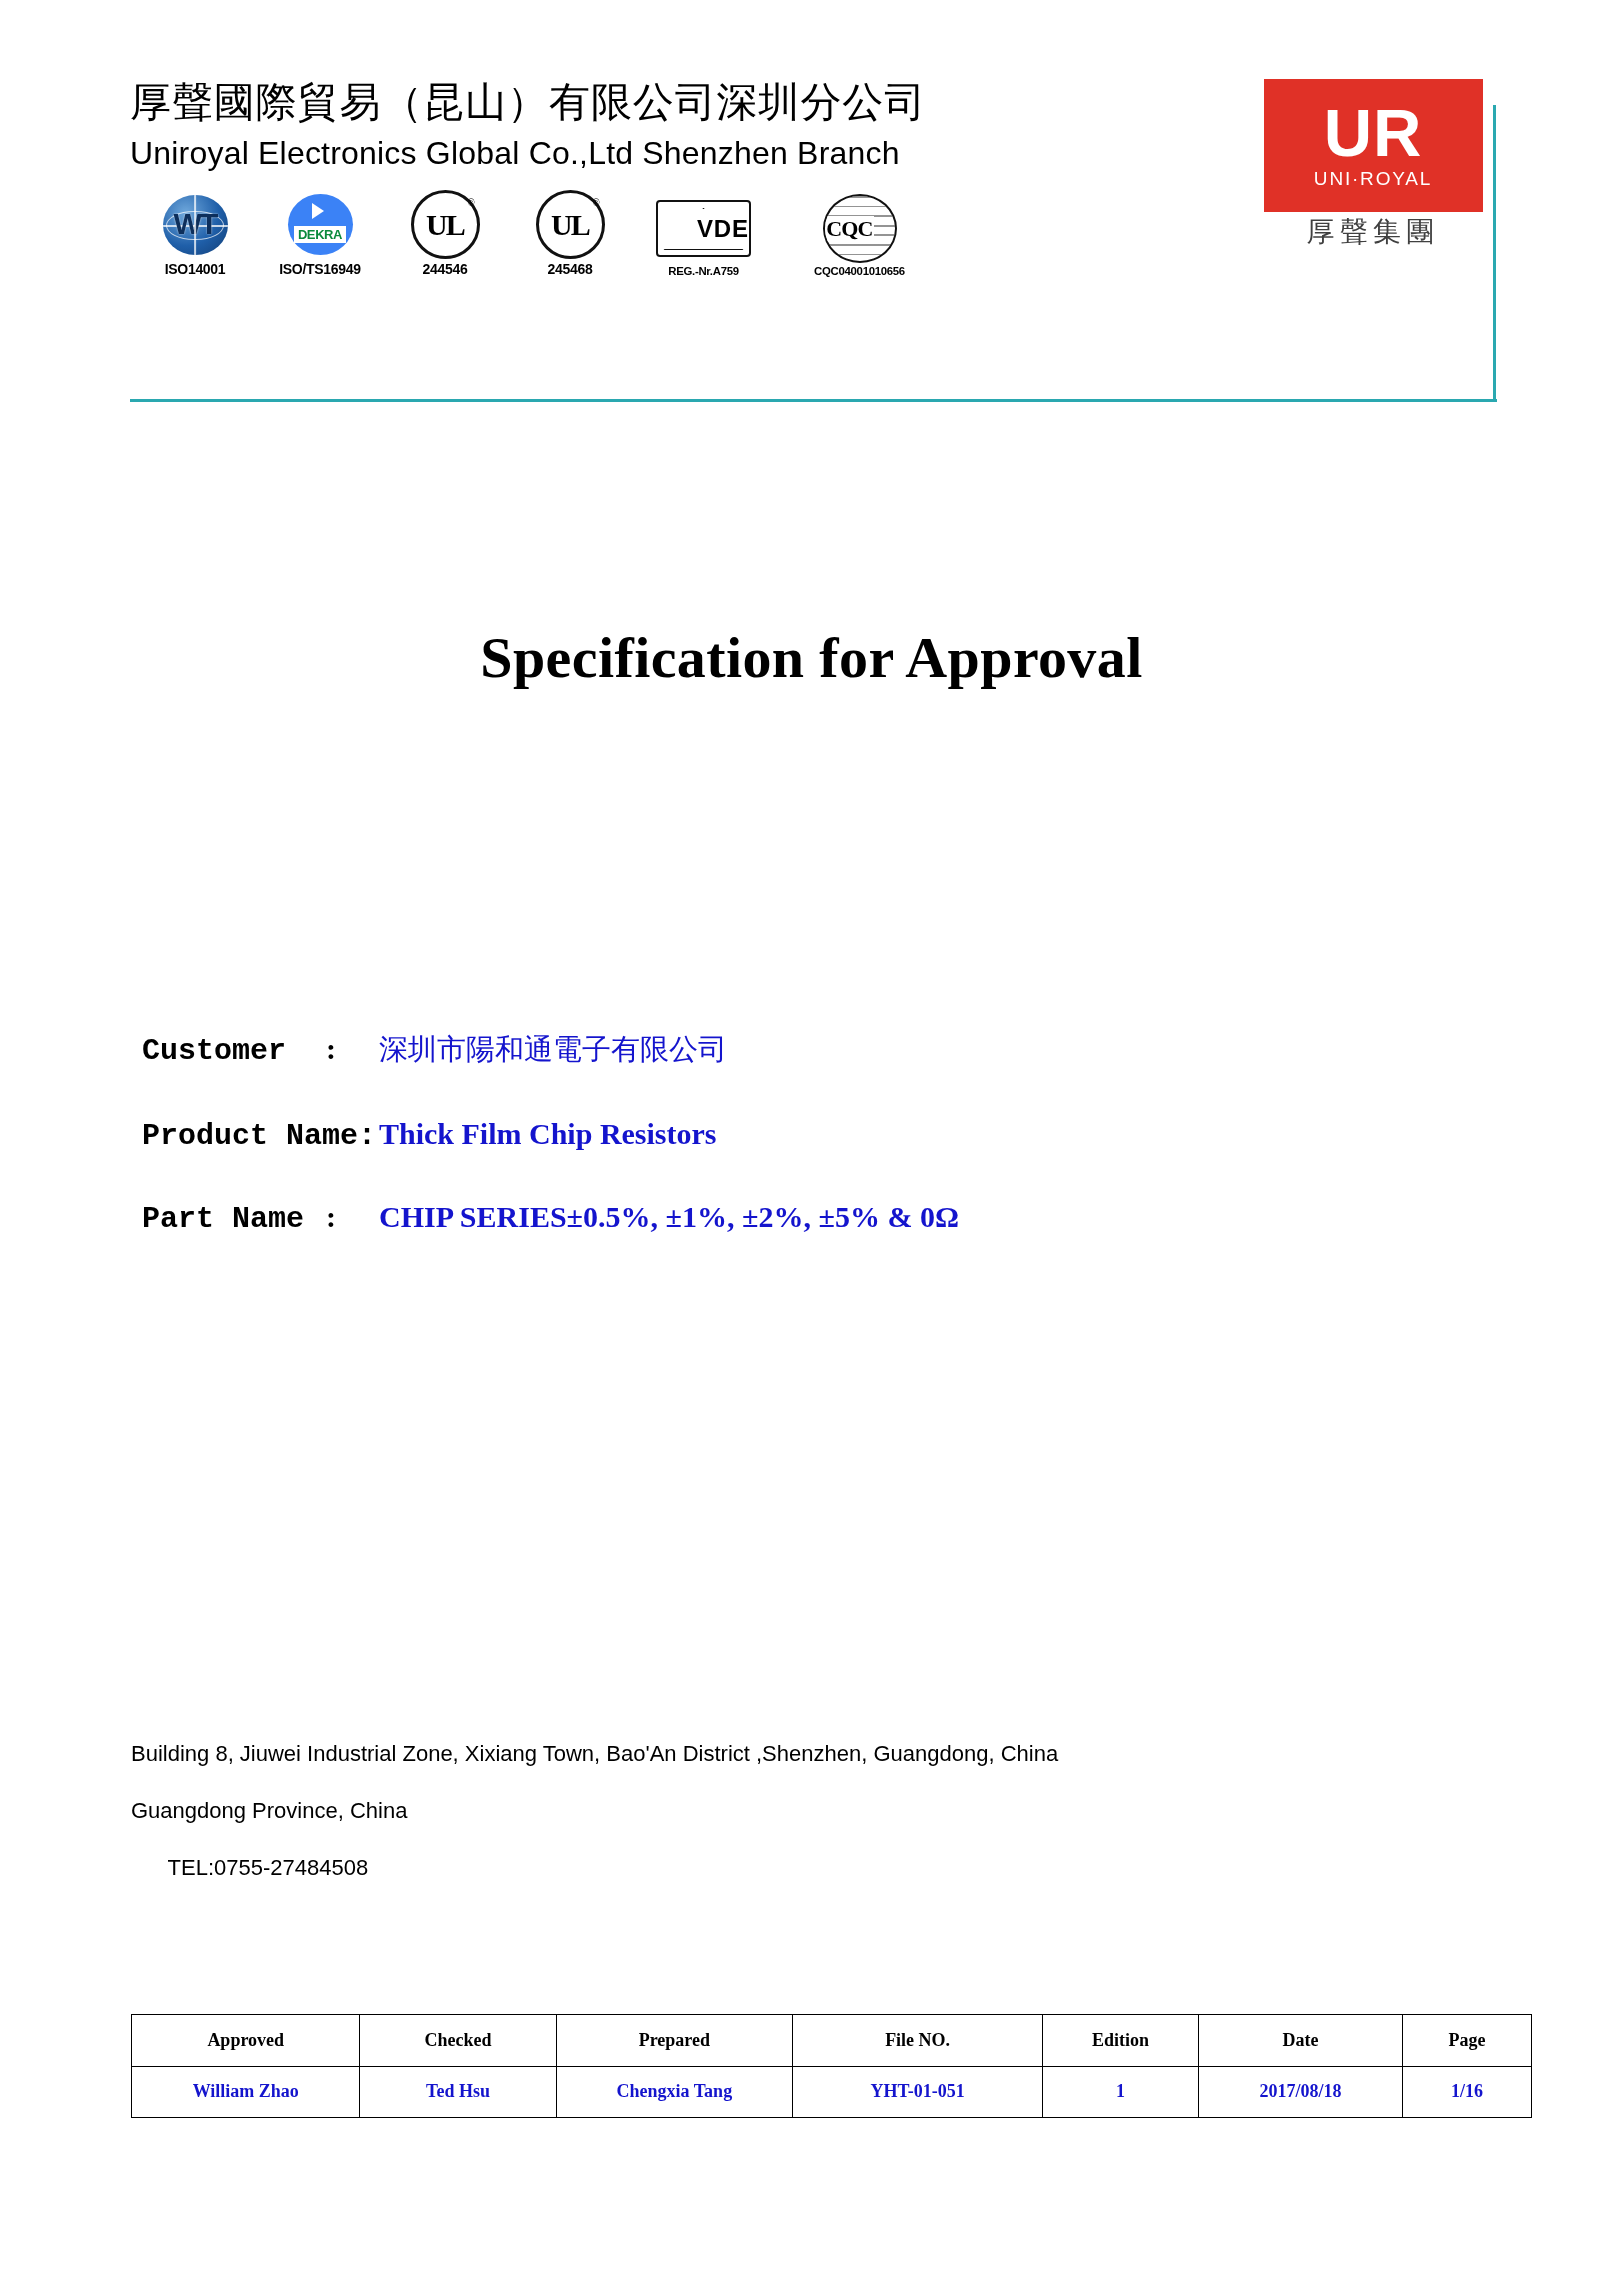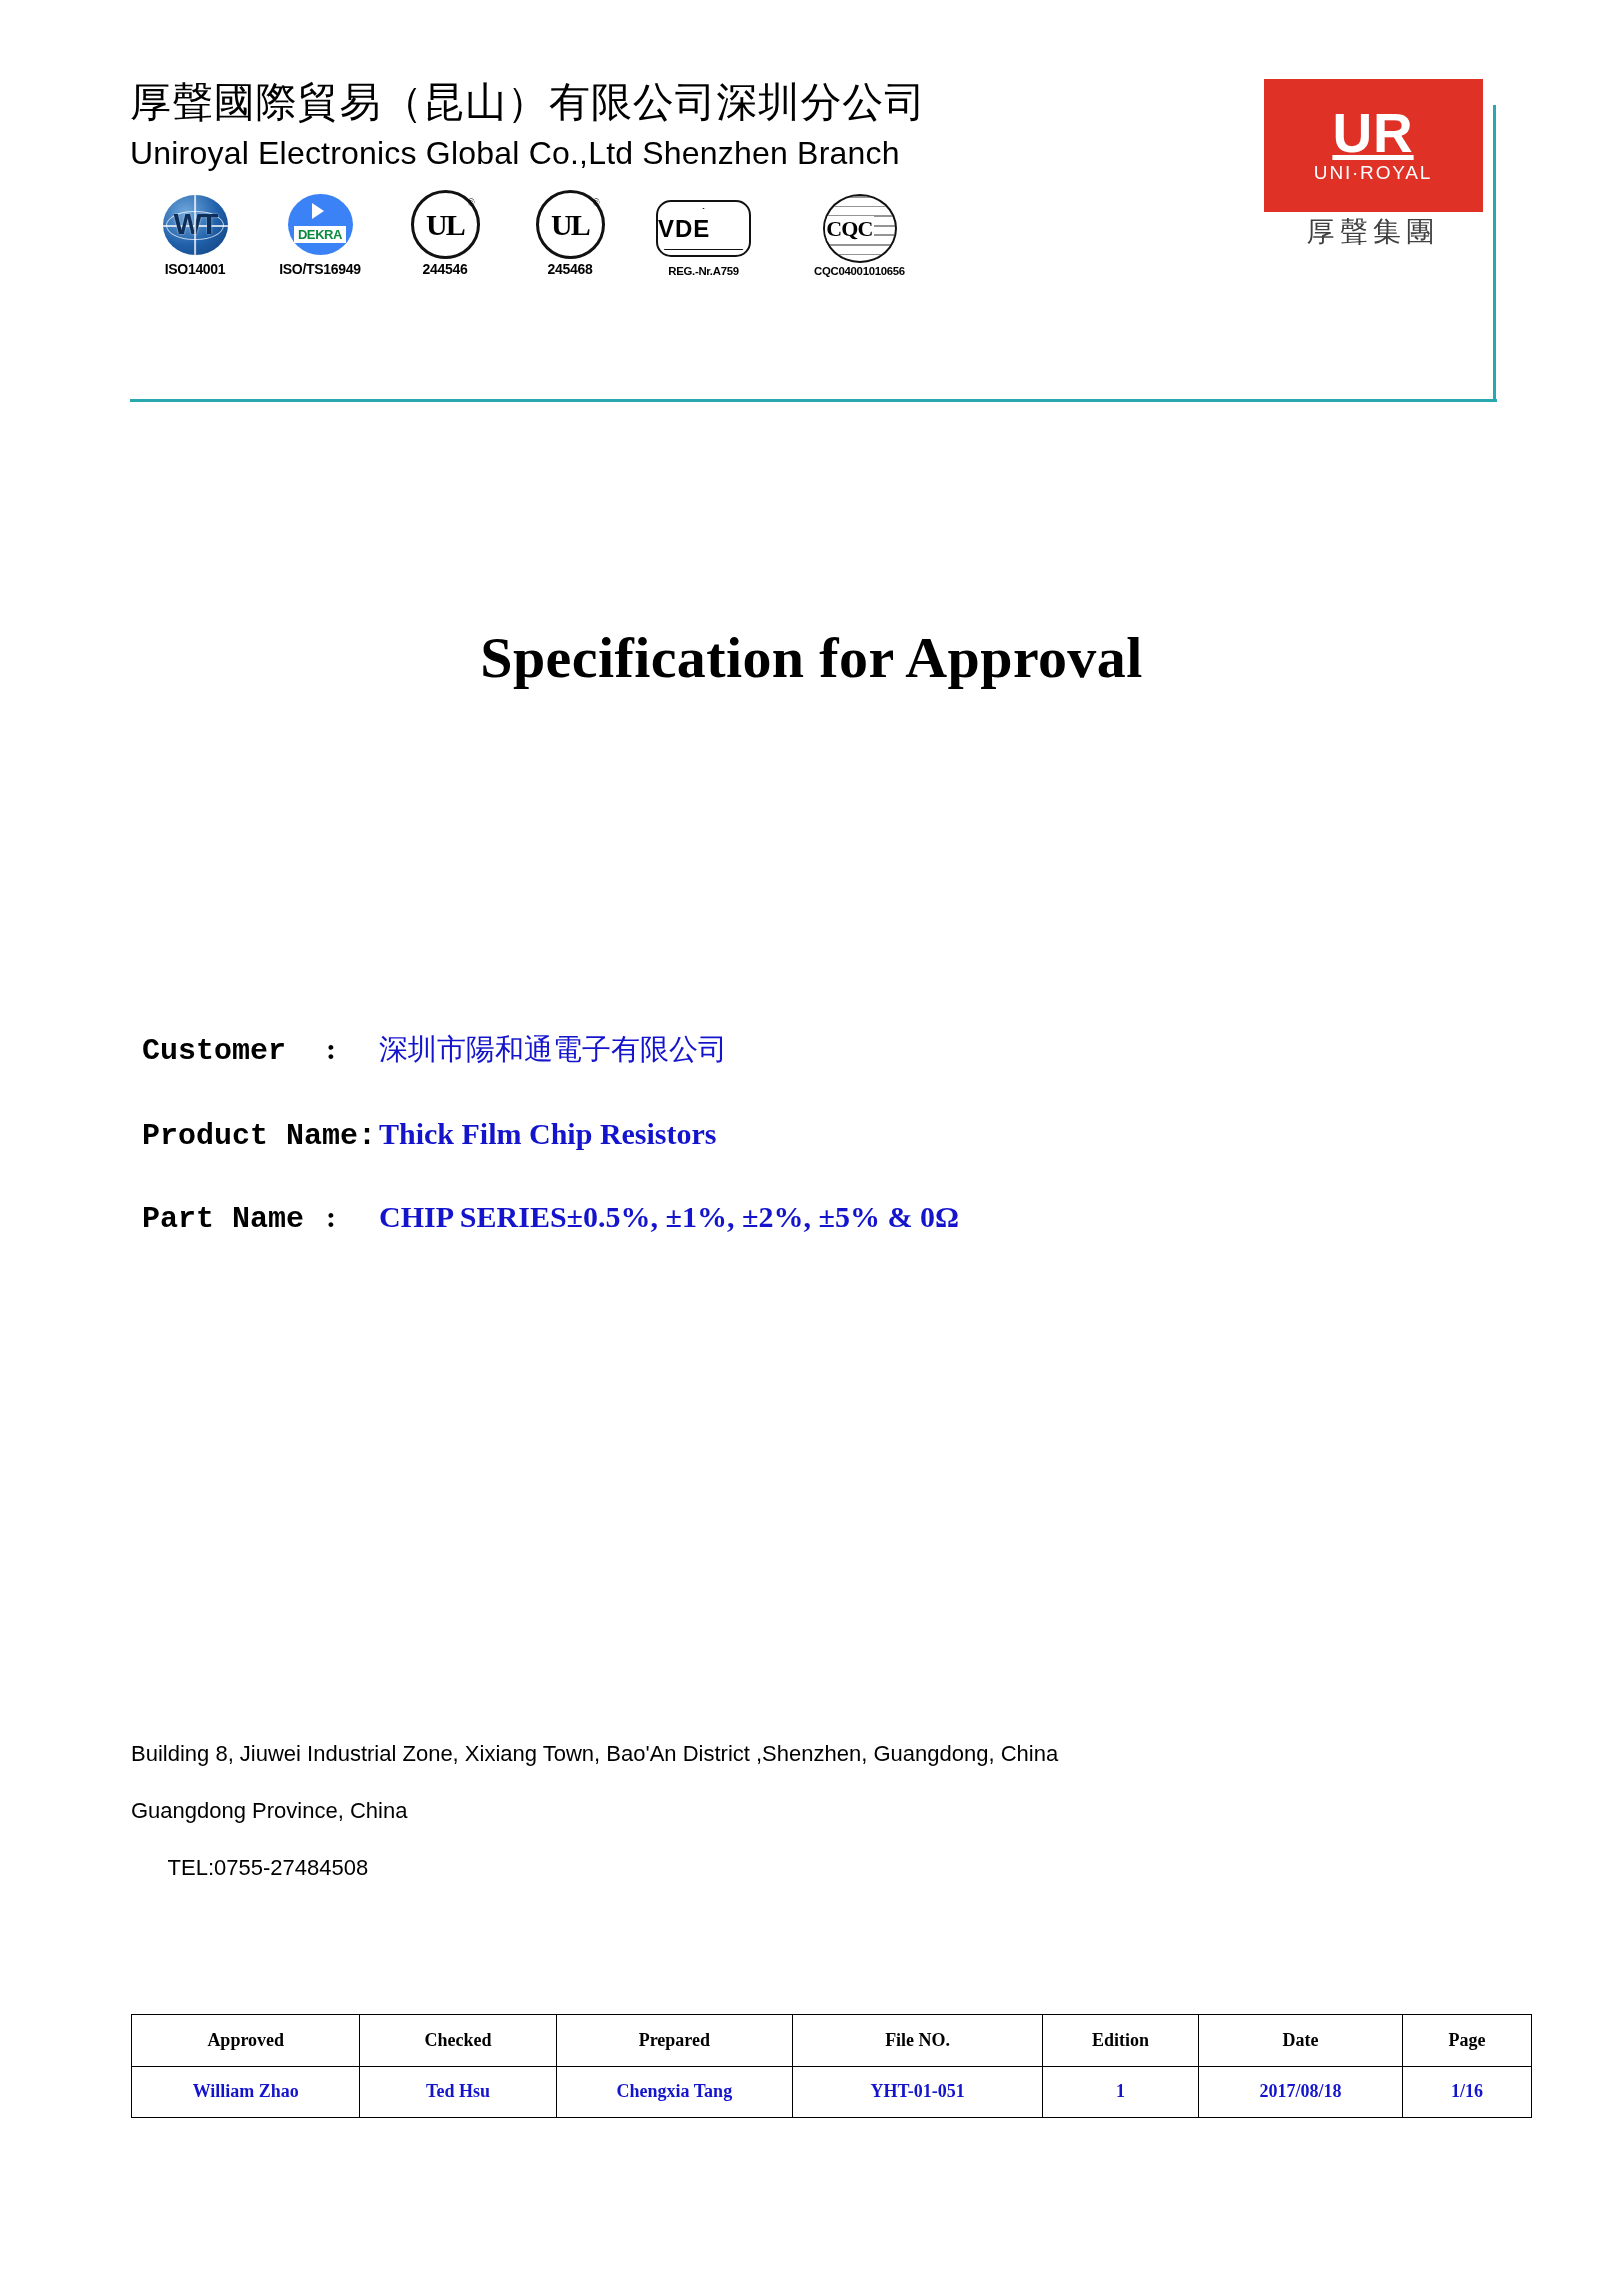--- a/index.html
+++ b/index.html
@@ -167,23 +167,23 @@
   .ul .reg {
     position: absolute;
     right: 3.5px; top: 3.5px;
     font-size: 9.6px;
     font-weight: normal;
   }
 
   .vde {
     width: 91px; height: 53px;
     border: 2.6px solid #111;
-    border-radius: 15px;
-    position: relative;
-    display: flex; align-items: center; justify-content: flex-start;
+    border-radius: 4px;
+    position: relative;
+    display: flex; align-items: center; justify-content: flex-end;
   }
   .vde span {
     font-family: "Liberation Sans", sans-serif;
     font-weight: bold;
     font-size: 24px;
     letter-spacing: 0.9px;
   }
   .vde:before {
     content: "";
     position: absolute;
@@ -238,24 +238,23 @@
     color: #ffffff;
     display: flex;
     flex-direction: column;
     align-items: center;
     justify-content: center;
     margin-left: 10.5px;
   }
   .ur-red .ur {
     font-family: "Liberation Sans", sans-serif;
     font-weight: bold;
-    font-size: 55px;
+    font-size: 67px;
     line-height: .95;
     letter-spacing: 0.9px;
-    text-decoration: underline;
   }
   .ur-red .sub {
     font-family: "Liberation Sans", sans-serif;
     font-size: 19px;
     letter-spacing: 1.8px;
     margin-top: 3.5px;
   }
   .ur-cn {
     width: 219px;
     margin-left: 10.5px;

